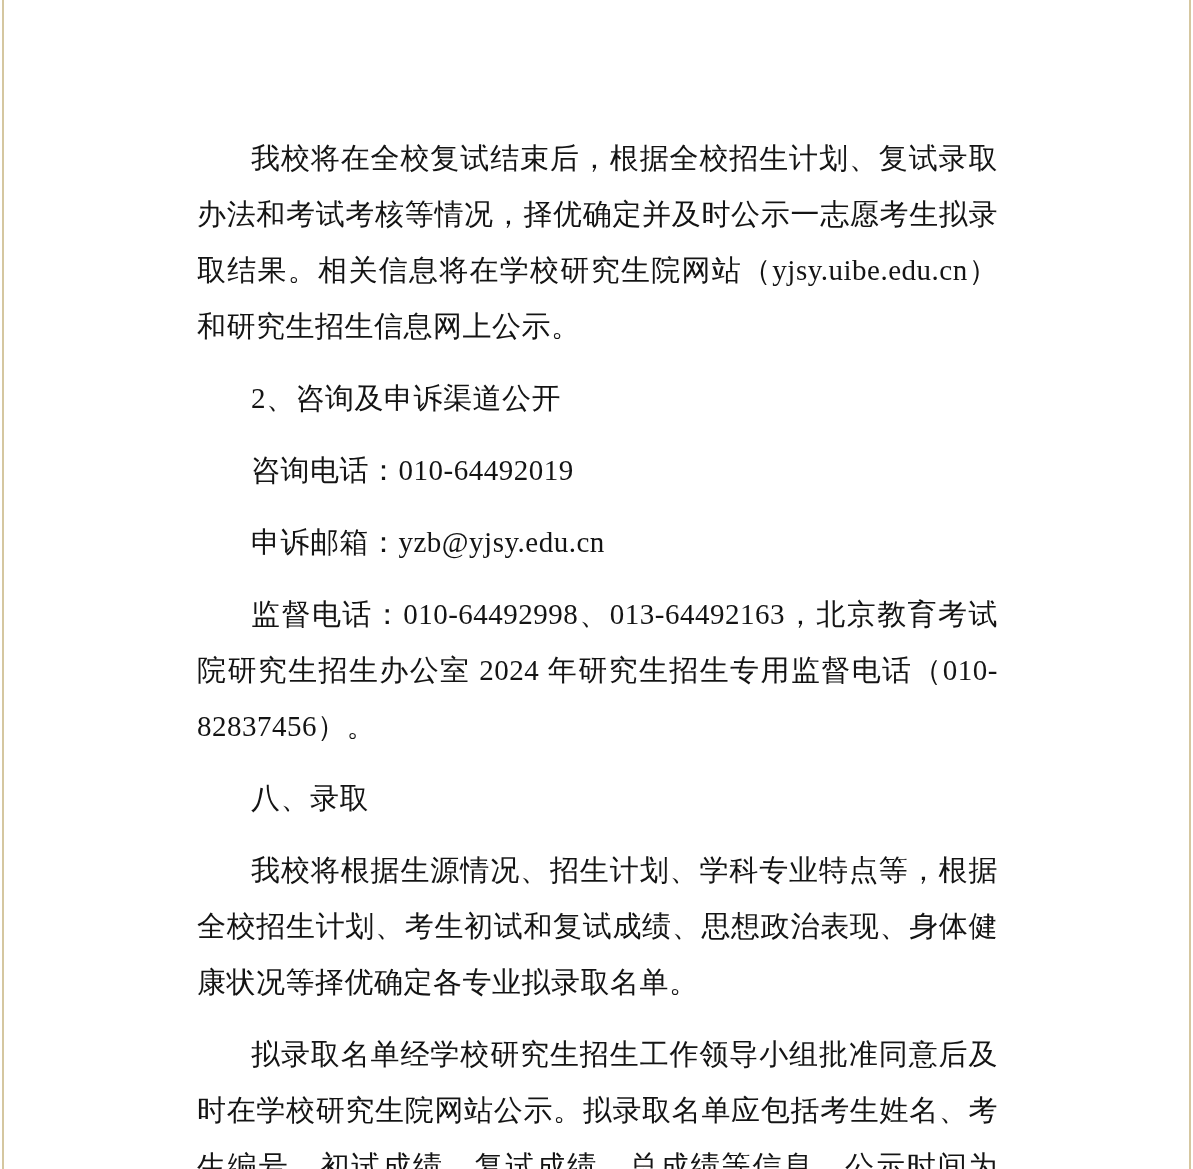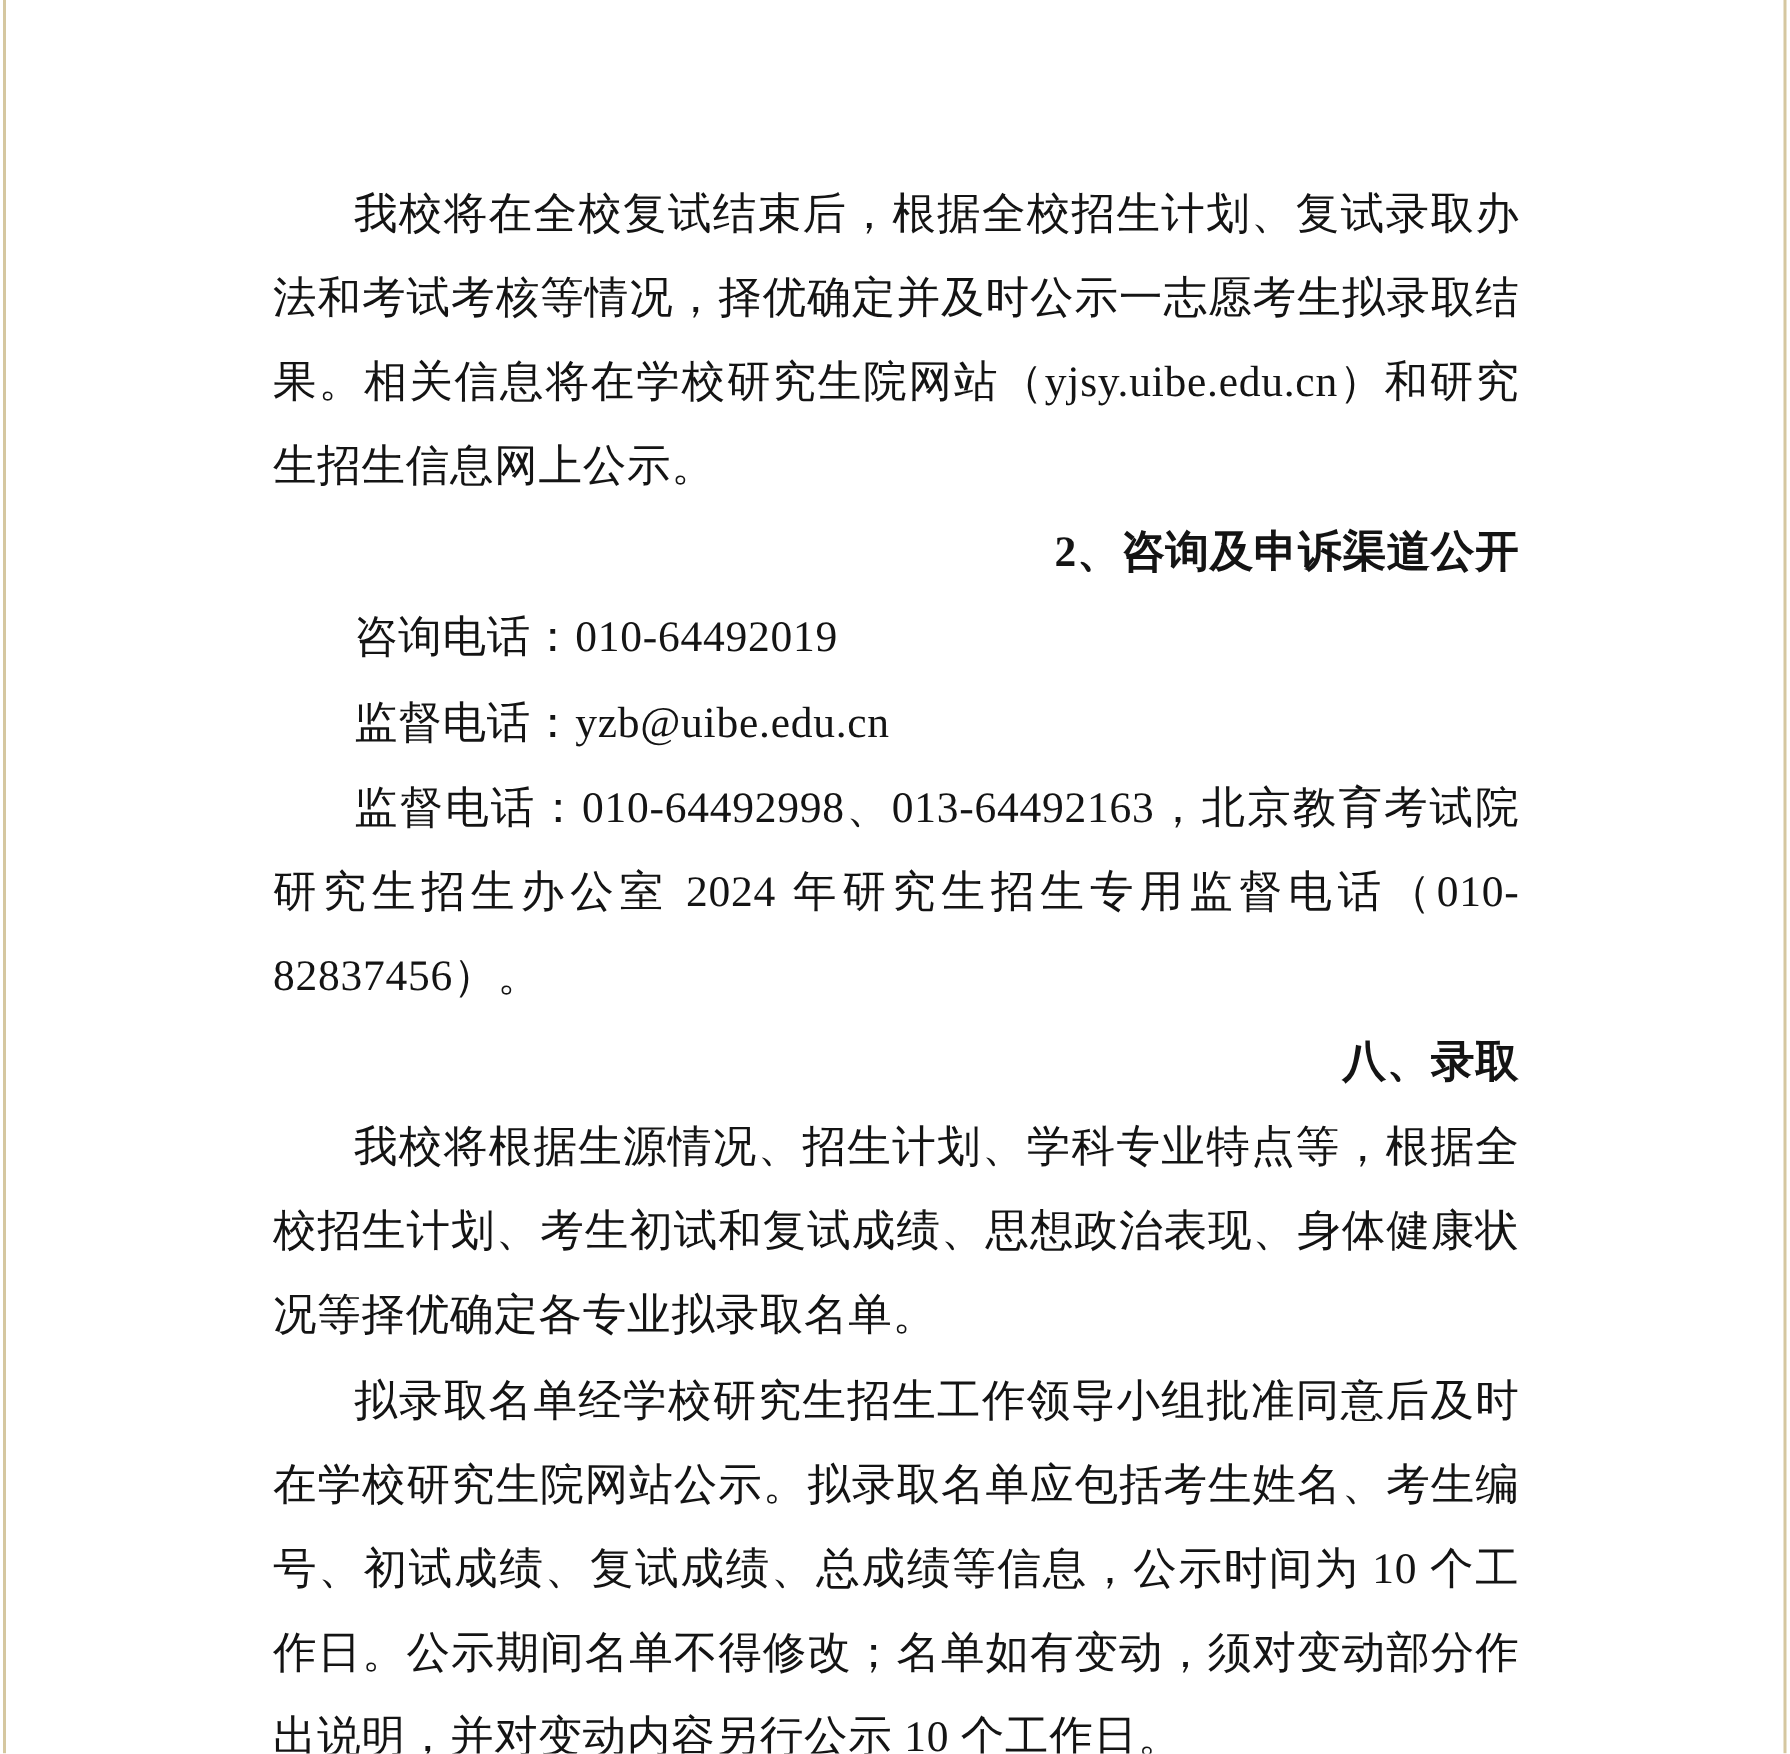--- a/index.html
+++ b/index.html
@@ -29,38 +29,38 @@
     width: 833px;
     font-family: "Liberation Serif", "DejaVu Serif", serif;
     font-size: 29px;
     line-height: 56px;
     color: var(--text-color, #141414);
     text-align: justify;
     text-justify: inter-character;
     letter-spacing: 0.5px;
   }
   .para {
-    margin: 1px;
+    margin: 16px;
     text-indent: 54px;
   }
   .heading {
-    font-weight: bold;
-    text-align: right;
+    font-weight: normal;
+    text-align: left;
   }
 </style>
 </head>
 <body style="background: rgb(255, 255, 255);">
 
 <div class="page">
   <div class="page-edge left"></div>
   <div class="page-edge right"></div>
 
   <div class="content">
     <p class="para">我校将在全校复试结束后，根据全校招生计划、复试录取办法和考试考核等情况，择优确定并及时公示一志愿考生拟录取结果。相关信息将在学校研究生院网站（yjsy.uibe.edu.cn）和研究生招生信息网上公示。</p>
     <p class="para heading">2、咨询及申诉渠道公开</p>
     <p class="para">咨询电话：010-64492019</p>
-    <p class="para">监督电话：yzb@uibe.edu.cn</p>
+    <p class="para">申诉邮箱：yzb@yjsy.edu.cn</p>
     <p class="para">监督电话：010-64492998、013-64492163，北京教育考试院研究生招生办公室 2024 年研究生招生专用监督电话（010-82837456）。</p>
     <p class="para heading">八、录取</p>
     <p class="para">我校将根据生源情况、招生计划、学科专业特点等，根据全校招生计划、考生初试和复试成绩、思想政治表现、身体健康状况等择优确定各专业拟录取名单。</p>
     <p class="para">拟录取名单经学校研究生招生工作领导小组批准同意后及时在学校研究生院网站公示。拟录取名单应包括考生姓名、考生编号、初试成绩、复试成绩、总成绩等信息，公示时间为 10 个工作日。公示期间名单不得修改；名单如有变动，须对变动部分作出说明，并对变动内容另行公示 10 个工作日。</p>
   </div>
 </div>
 
 </body></html>

